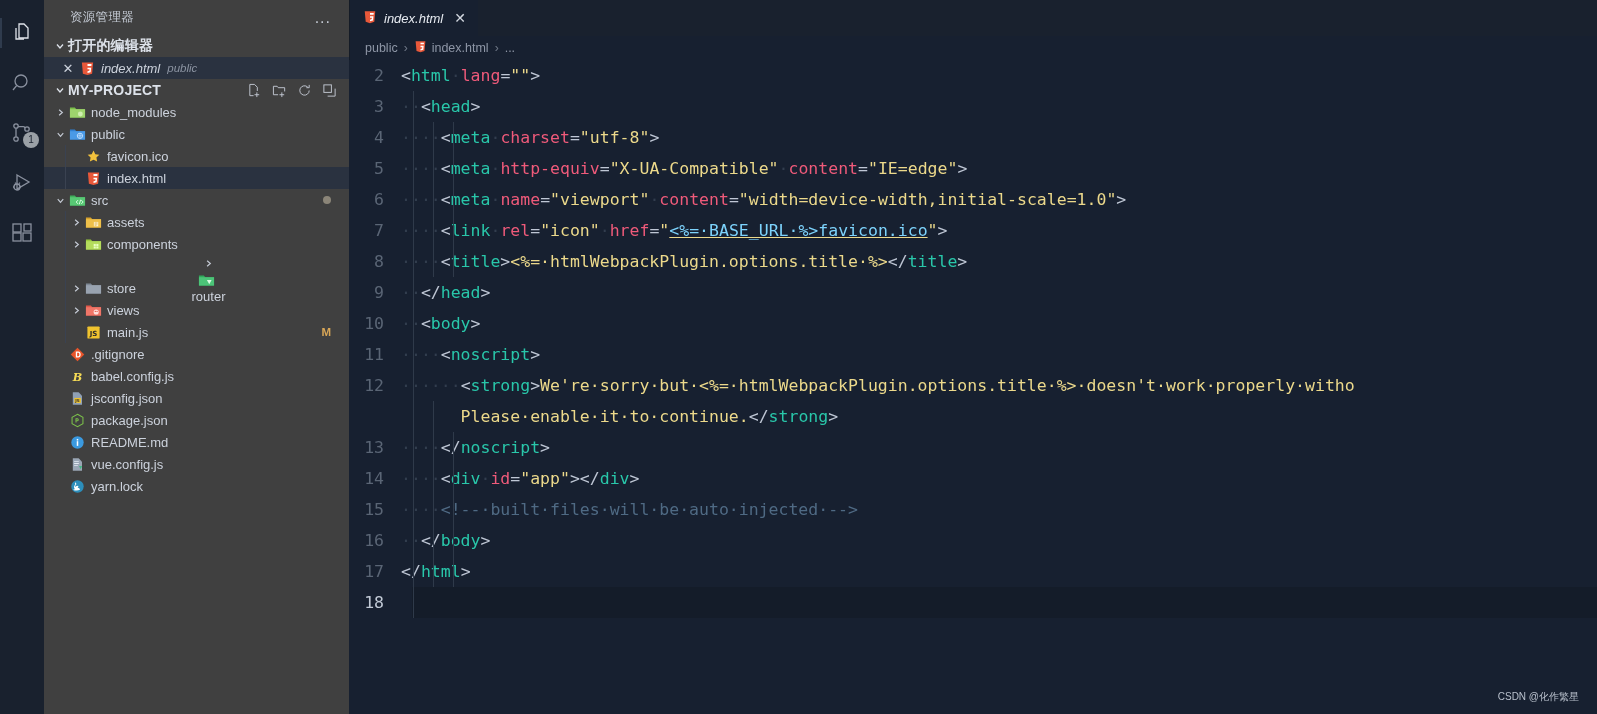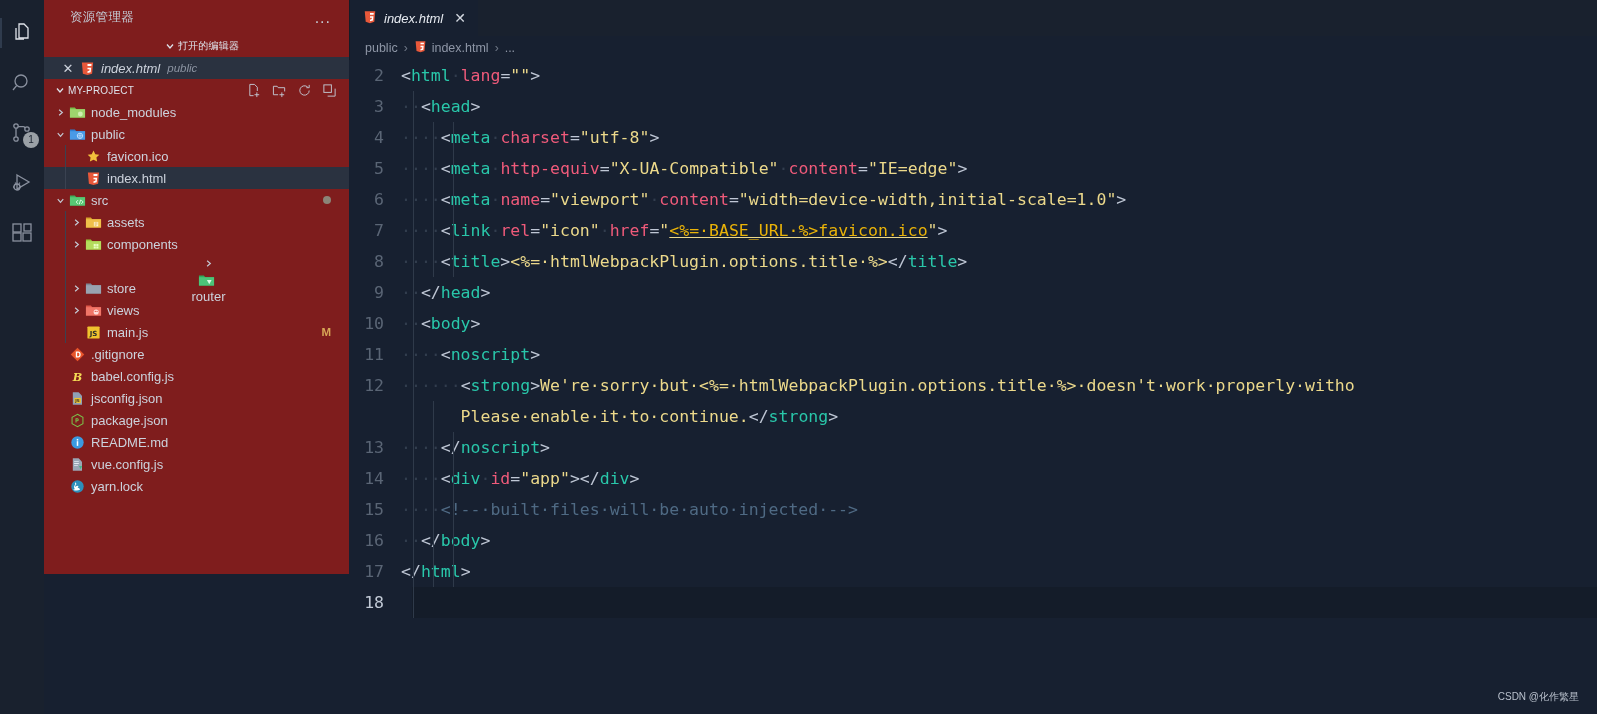--- a/index.html
+++ b/index.html
@@ -41,22 +41,22 @@
     position: absolute;
     right: 5px; bottom: 10px;
     width: 16px; height: 16px; border-radius: 50%;
     background: #9aa0a6; color: #1b2330;
     font-size: 10px; line-height: 16px; text-align: center;
     font-family: "Liberation Sans", sans-serif;
   }
 
   
   #sidebar {
-    width: 305px; height: 574px;
-    background: #7f1d1d;
+    width: 305px; height: 714px;
+    background: #404040;
     flex: 0 0 305px;
     font-size: 13px;
     color: #c3c9d3;
     position: relative;
     overflow: hidden;
   }
   #sidebar-header {
     height: 35px;
     display: flex; align-items: center;
     padding: 0 18px 0 26px;
@@ -67,26 +67,25 @@
   #sidebar-header .sb-title { flex: 1; }
   #sidebar-header .sb-dots {
     font-size: 16px; color: #c3c9d3; cursor: pointer; line-height: 10px;
     letter-spacing: 1px;
   }
 
   .section-header {
     height: 22px;
     display: flex; align-items: center;
     padding-left: 8px;
-    font-size: 10px;
-    font-weight: normal;
+    font-size: 14px;
+    font-weight: bold;
     color: #dde2ea;
     cursor: pointer;
     letter-spacing: .2px;
-    justify-content: center;
   }
   .section-header .chev { width: 16px; display:flex; align-items:center; justify-content:center; }
   .section-header .sh-actions {
     margin-left: auto; display: flex; gap: 9px; padding-right: 12px;
   }
   .sh-actions .sh-icon { cursor: pointer; width: 16px; height: 16px; display:flex; align-items:center; justify-content:center;}
 
   .row {
     height: 22px; display: flex; align-items: center;
     font-size: 13px; color: #ccd2dc;
@@ -176,21 +175,21 @@
     position: absolute; left: 63px; right: 0; height: 31px;
     background: #141c29;
   }
 
   
   .pun  { color: #bfc7d5; }
   .tag  { color: #29c7aa; }
   .attr { color: #ef5a7a; }
   .str  { color: #ecd98b; }
   .com  { color: #4f6a84; }
-  .link-str { color: #eab308; text-decoration: underline; text-decoration-color: #ecd98b; }
+  .link-str { color: #7dd3fc; text-decoration: underline; text-decoration-color: #ecd98b; }
   .wsdot { color: #323d4e; }
 
   
   .cguide {
     position: absolute; top: 0; bottom: 0; width: 1px;
     background: #2f3a4a;
   }
 
   #watermark {
     position: absolute; right: 18px; bottom: 10px;

